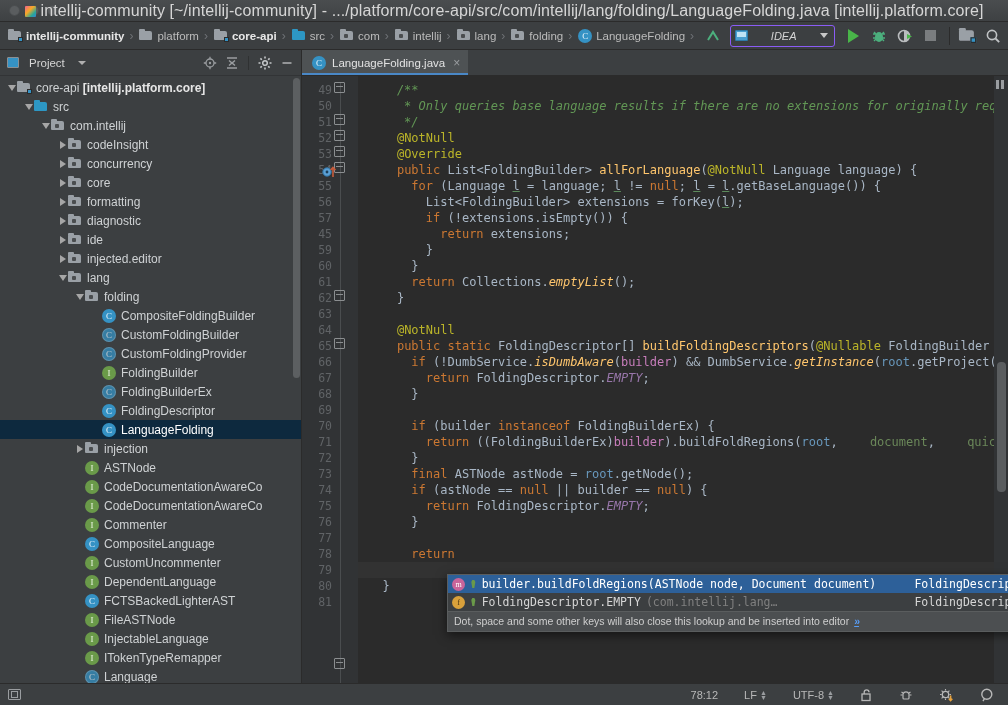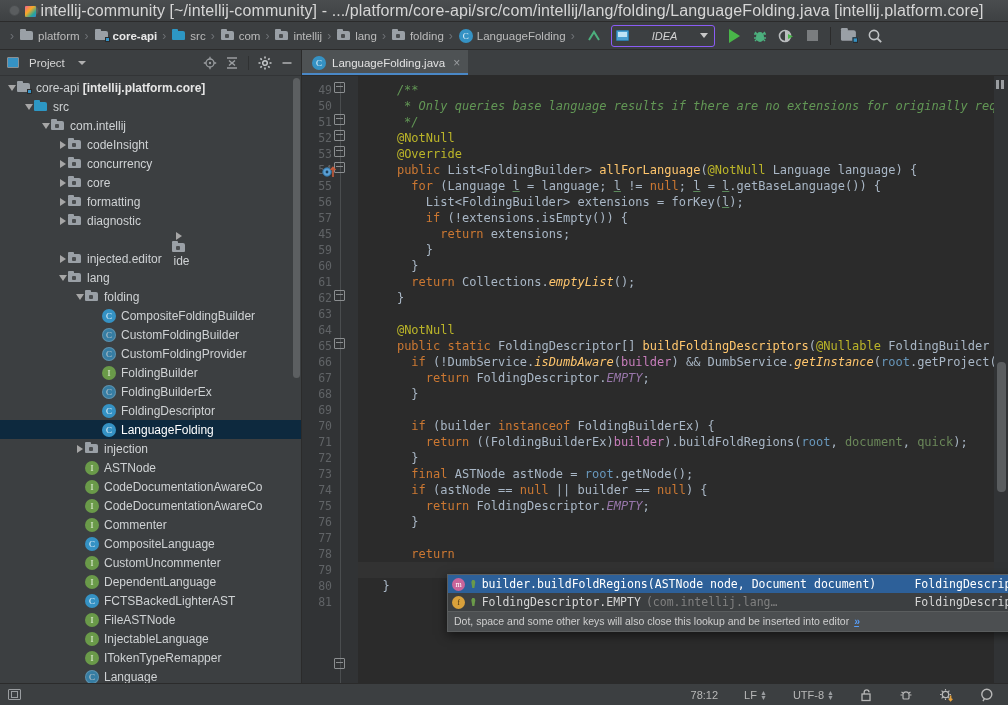--- a/index.html
+++ b/index.html
@@ -130,21 +130,21 @@
   .fold-m .mn { position:absolute; left:2px; right:2px; top:4px; height:1px; background:#8b8e90; }
   .gutter-mark { position:absolute; left:20px; width:12px; height:12px; }
   .code-pane { flex:1 1 auto; position:relative; padding-top:6px; overflow:hidden; }
   pre.code {
     font-family:"DejaVu Sans Mono", monospace; font-size:12px; line-height:16px;
     color:#a9b7c6; white-space:pre; margin:0; padding-left:10px;
   }
   .kw { color:#cc7832; }
   .cmt { color:#629755; font-style:italic; }
   .ann { color:#bbb529; }
-  .str { color:#6a8759; }
+  .str { color:#6a8759;margin-left:25px; }
   .num { color:#6897bb; }
   .mth { color:#ffc66d; }
   .fldi { color:#9876aa; font-style:italic; }
   .var-l { color:#a9b7c6; text-decoration: underline; text-decoration-color:#5c8a5c; }
   .pink { color:#c77dbb; }
   .caret-row { position:absolute; left:0; right:0; height:16px; background:#323232; }
 
   
   .lookup {
     position:absolute; border:1px solid #5a5d5e; background:#3c3f41;
@@ -194,20 +194,26 @@
       <div class="tl"></div>
       <div class="tl"></div>
       <div class="tl"></div>
     </div>
     <div class="title-text">
       <span class="title-icon"></span><span>intellij-community [~/intellij-community] - .../platform/core-api/src/com/intellij/lang/folding/LanguageFolding.java [intellij.platform.core]</span>
     </div>
   </div>
 
   <div class="navbar">
+    <div class="crumb bold">
+      <span class="ico ico-module">
+          <i></i>
+        </span>
+      <span class="cl">intellij-community</span>
+    </div>
     <span class="sep">›</span>
     <div class="crumb">
       <span class="ico ico-module"></span>
       <span class="cl">platform</span>
     </div>
     <span class="sep">›</span>
     <div class="crumb bold">
       <span class="ico ico-module">
           <i></i>
         </span>
@@ -398,21 +404,21 @@
           </div>
           <div class="trow" style="padding-left: 57px;">
             <span class="twist">
               <span class="tri-r"></span>
             </span>
             <span class="ico ico-pkg tico">
               <i></i>
             </span>
             <span class="tlabel">diagnostic</span>
           </div>
-          <div class="trow" style="padding-left: 57px; flex-direction: column;">
+          <div class="trow" style="padding-left: 57px;">
             <span class="twist">
               <span class="tri-r"></span>
             </span>
             <span class="ico ico-pkg tico">
               <i></i>
             </span>
             <span class="tlabel">ide</span>
           </div>
           <div class="trow" style="padding-left: 57px;">
             <span class="twist">

